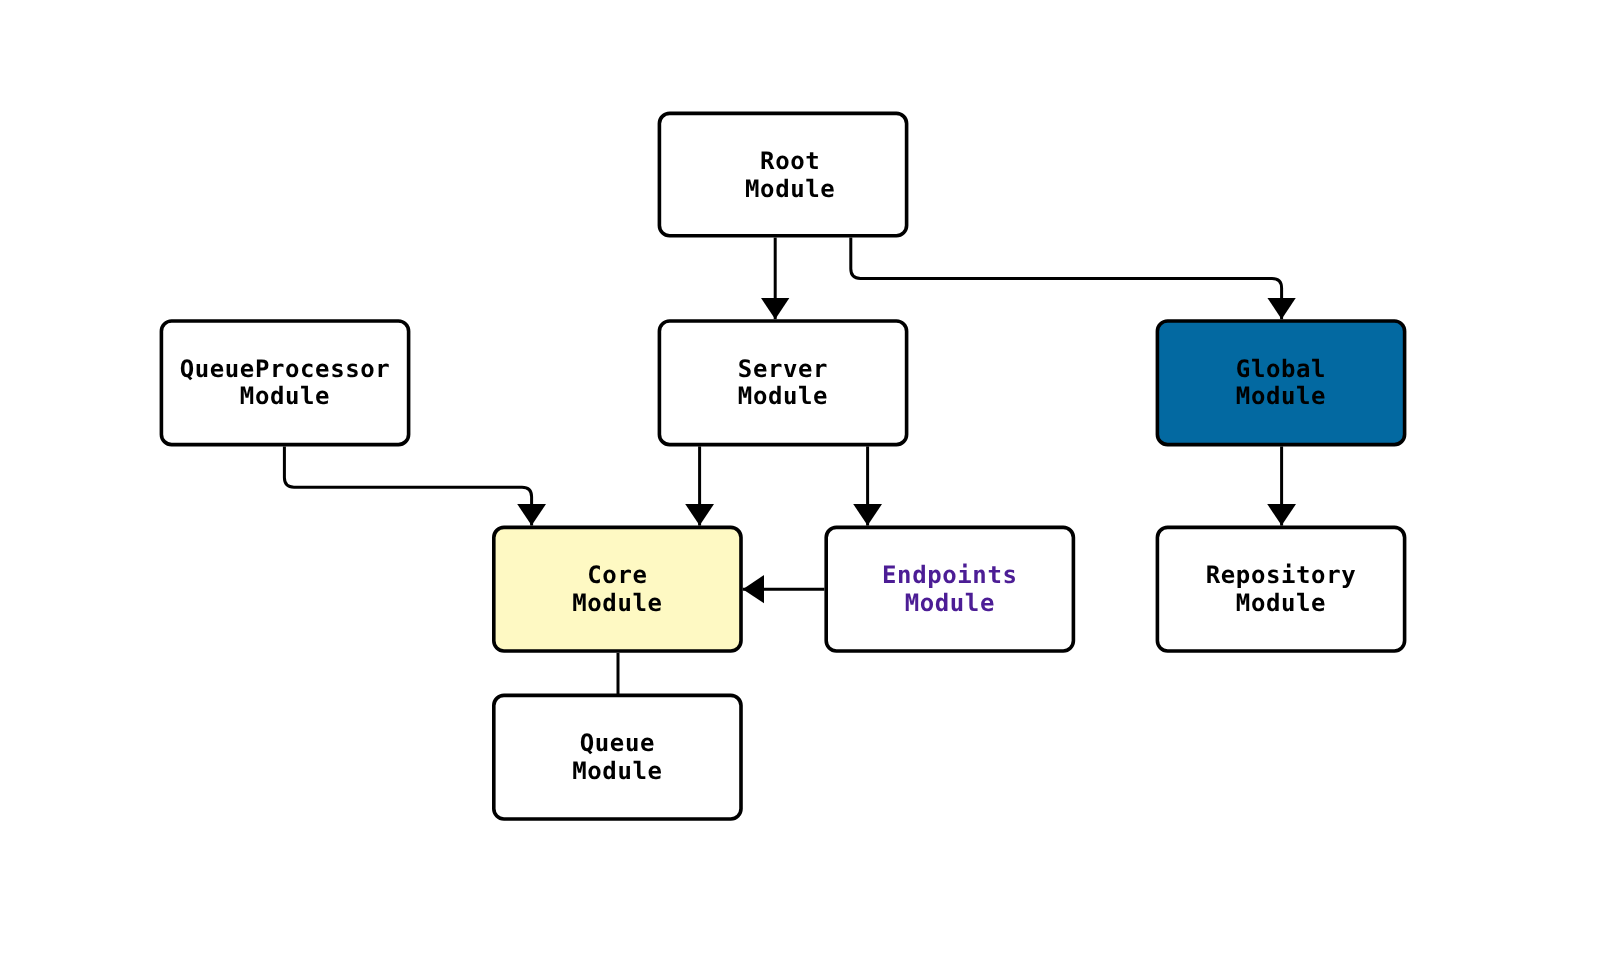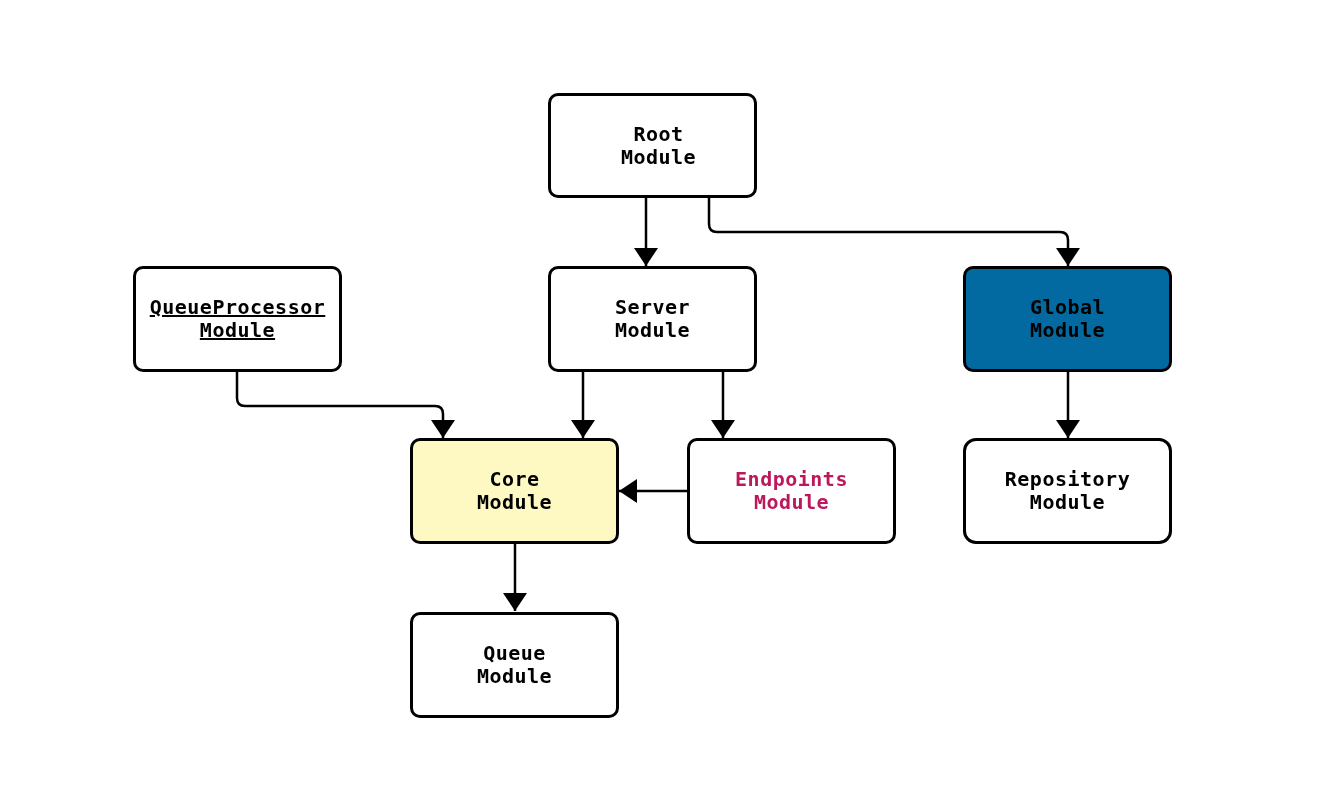--- a/index.html
+++ b/index.html
@@ -60,42 +60,42 @@
       <path d="M723,372 L723,438" fill="none" stroke="#000000" stroke-width="2.5" marker-end="url(#arrowhead)"></path>
       <path d="M687,491 L619,491" fill="none" stroke="#000000" stroke-width="2.5" marker-end="url(#arrowhead)"></path>
       <path d="M1068,372 L1068,438" fill="none" stroke="#000000" stroke-width="2.5" marker-end="url(#arrowhead)"></path>
       <path d="M515,544 L515,611" fill="none" stroke="#000000" stroke-width="2.5" marker-end="url(#arrowhead)"></path>
     </svg>
   <div id="nodes-layer">
       <div class="node" style="left: 548px; top: 93px; width: 209px; height: 105px; background: rgb(255, 255, 255); border-color: rgb(0, 0, 0); padding-left: 12px;">
         <div class="node-label" style="color: rgb(0, 0, 0);">Root
 Module</div>
       </div>
-      <div class="node" style="left: 133px; top: 266px; width: 209px; height: 106px; background: rgb(255, 255, 255); border-color: rgb(0, 0, 0); text-decoration: underline;">
+      <div class="node" style="left: 133px; top: 266px; width: 209px; height: 106px; background: rgb(255, 255, 255); border-color: rgb(0, 0, 0);">
         <div class="node-label" style="color: rgb(0, 0, 0);">QueueProcessor
 Module</div>
       </div>
       <div class="node" style="left: 548px; top: 266px; width: 209px; height: 106px; background: rgb(255, 255, 255); border-color: rgb(0, 0, 0);">
         <div class="node-label" style="color: rgb(0, 0, 0);">Server
 Module</div>
       </div>
       <div class="node" style="left: 963px; top: 266px; width: 209px; height: 106px; background: #0369a1; border-color: rgb(0, 0, 0);">
         <div class="node-label" style="color: rgb(0, 0, 0);">Global
 Module</div>
       </div>
       <div class="node" style="left: 410px; top: 438px; width: 209px; height: 106px; background: #fef9c3; border-color: rgb(0, 0, 0);">
         <div class="node-label" style="color: rgb(0, 0, 0);">Core
 Module</div>
       </div>
       <div class="node" style="left: 687px; top: 438px; width: 209px; height: 106px; background: rgb(255, 255, 255); border-color: rgb(0, 0, 0);">
-        <div class="node-label" style="color: #be185d;">Endpoints
+        <div class="node-label" style="color: #4c1d95;">Endpoints
 Module</div>
       </div>
-      <div class="node" style="left: 963px; top: 438px; width: 209px; height: 106px; background: rgb(255, 255, 255); border-color: rgb(0, 0, 0); border-radius: 13px;">
+      <div class="node" style="left: 963px; top: 438px; width: 209px; height: 106px; background: rgb(255, 255, 255); border-color: rgb(0, 0, 0);">
         <div class="node-label" style="color: rgb(0, 0, 0);">Repository
 Module</div>
       </div>
-      <div class="node" style="left: 410px; top: 612px; width: 209px; height: 106px; background: rgb(255, 255, 255); border-color: rgb(0, 0, 0);">
+      <div class="node" style="left: 410px; top: 578px; width: 209px; height: 106px; background: rgb(255, 255, 255); border-color: rgb(0, 0, 0);">
         <div class="node-label" style="color: rgb(0, 0, 0);">Queue
 Module</div>
       </div>
     </div>
 </div>
 
 </body></html>

